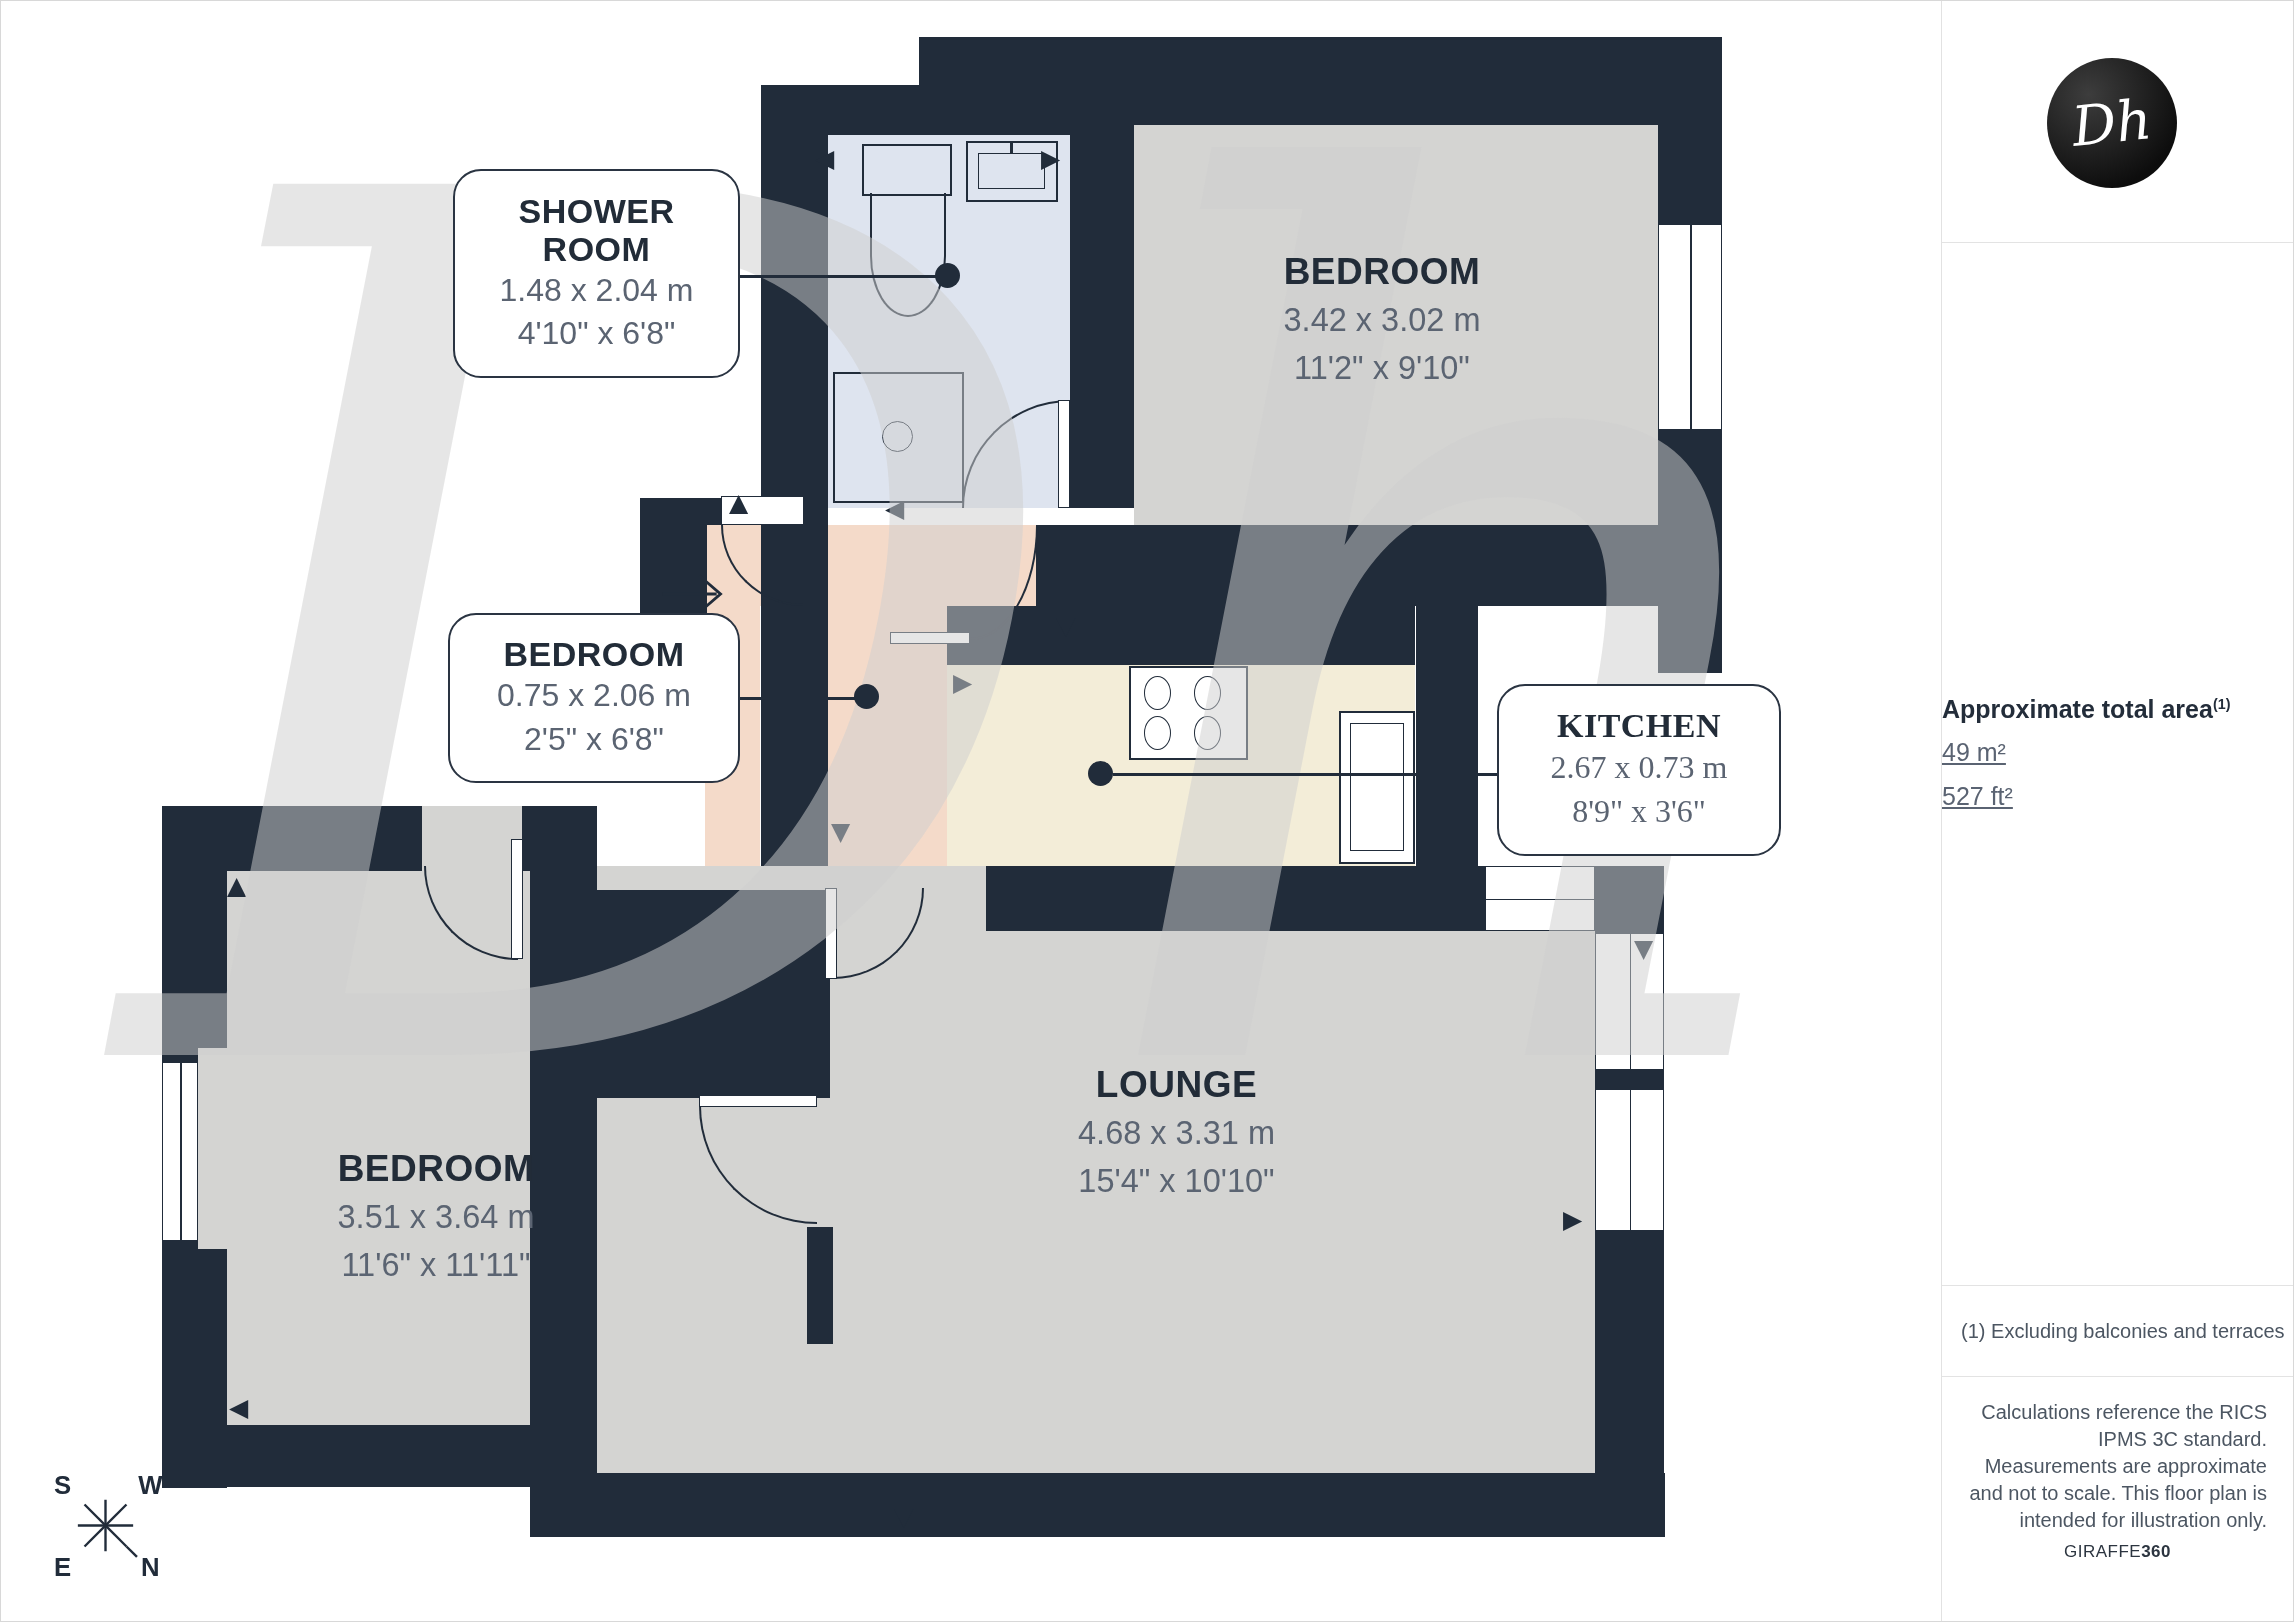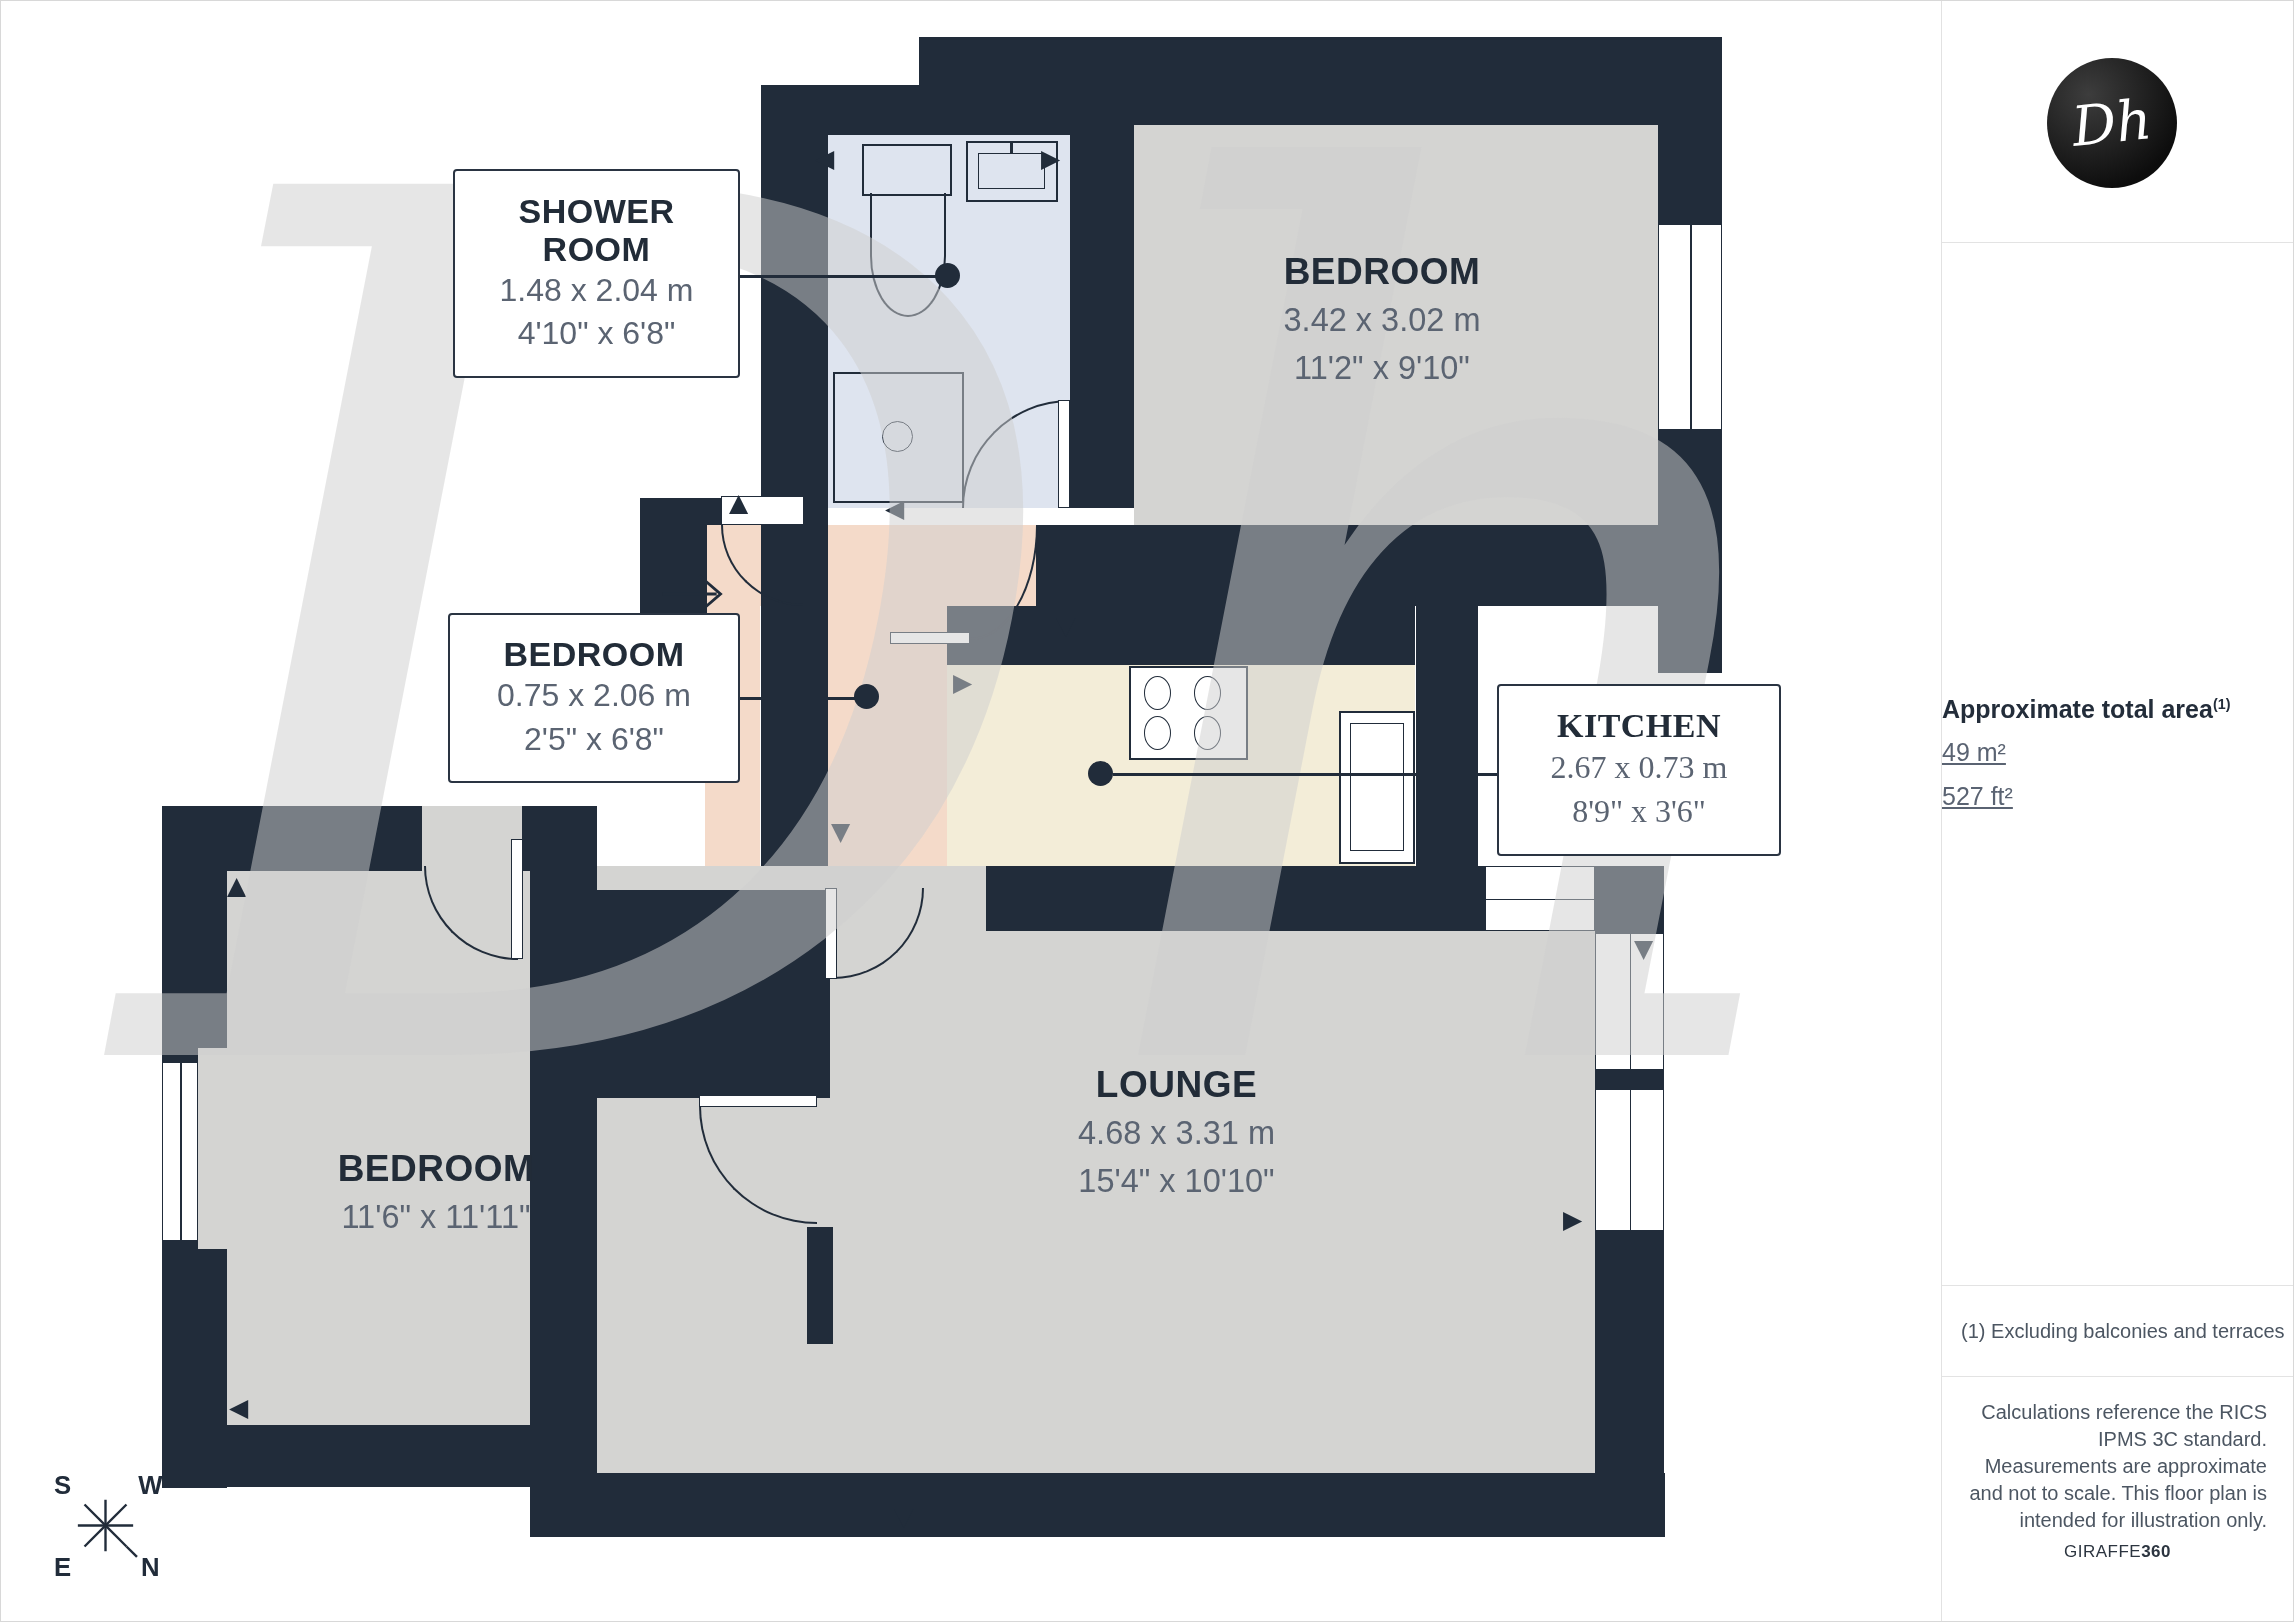--- a/index.html
+++ b/index.html
@@ -17,21 +17,21 @@
   .win{position:absolute;background:#fff;border:1.9px solid var(--wall);z-index:3;}
   .win .mid-v{position:absolute;left:50%;top:0;bottom:0;width:1.9px;background:var(--wall);}
   .win .mid-h{position:absolute;top:50%;left:0;right:0;height:1.9px;background:var(--wall);}
   .fix{position:absolute;border:2.9px solid var(--line);z-index:3;background:transparent;}
   .arc{position:absolute;z-index:3;}
   .leaf{position:absolute;background:#fff;border:1.9px solid var(--line);z-index:4;}
   .dot{position:absolute;width:25px;height:25px;border-radius:50%;background:var(--line);z-index:6;}
   .leader{position:absolute;height:2.9px;background:var(--line);z-index:6;}
   .arrow{position:absolute;font-family:"DejaVu Sans",sans-serif;font-size:25px;
          color:var(--wall);line-height:1;z-index:4;}
-  .roombox{position:absolute;background:#fff;border:2.9px solid #2a3442;border-radius:4px;
+  .roombox{position:absolute;background:#fff;border:2.9px solid #2a3442;border-radius:28px;
            z-index:7;display:flex;flex-direction:column;align-items:center;justify-content:center;
            text-align:center;padding:9.6px 5.7px;}
   .roombox .rname{font-size:34px;font-weight:800;color:var(--ink);line-height:1.12;letter-spacing:0.5px;}
   .roombox .rdim{font-size:32px;color:var(--dim);line-height:1.3;margin-top:1.9px;}
   .freelabel{position:absolute;z-index:7;text-align:center;}
   .freelabel .rname{font-size:37px;font-weight:800;color:var(--ink);letter-spacing:0.5px;}
   .freelabel .rdim{font-size:32.5px;color:var(--dim);line-height:1.32;margin-top:5.7px;}
   .watermark{position:absolute;left:115px;top:-143px;width:1740px;height:1568px;z-index:5;
              font-family:"DejaVu Serif",serif;font-style:italic;font-size:1195px;line-height:1568px;
              color:#cfcfcf;opacity:.5;text-align:center;pointer-events:none;}
@@ -200,20 +200,21 @@
   </div>
 
   <div class="freelabel" style="left:908px;top:1063px;width:535px;">
     <div class="rname">LOUNGE</div>
     <div class="rdim">4.68 x 3.31 m</div>
     <div class="rdim">15'4" x 10'10"</div>
   </div>
 
   <div class="freelabel" style="left:172px;top:1147px;width:526px;">
     <div class="rname">BEDROOM</div>
+    <div class="rdim">3.51 x 3.64 m</div>
     <div class="rdim">11'6" x 11'11"</div>
   </div>
 
   <svg class="compass" viewBox="0 0 150 150">
     <g stroke="#212c3a" stroke-width="2.5">
       <line x1="75" y1="48" x2="75" y2="102"></line>
       <line x1="46" y1="75" x2="104" y2="75"></line>
       <line x1="53" y1="53" x2="97" y2="97"></line>
       <line x1="97" y1="53" x2="53" y2="97"></line>
       <line x1="97" y1="97" x2="108" y2="108"></line>

